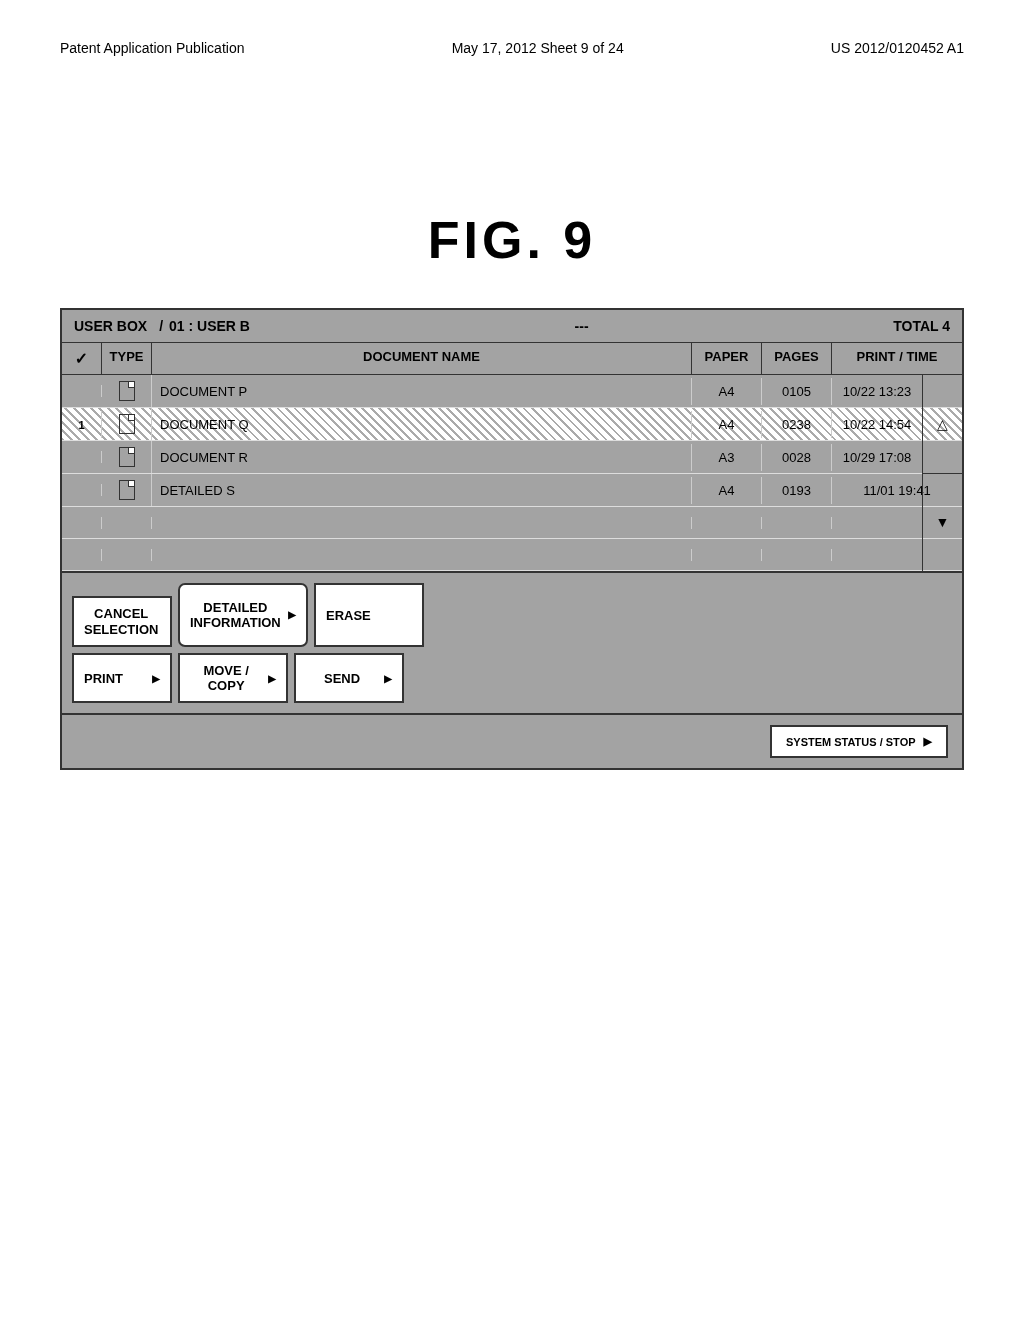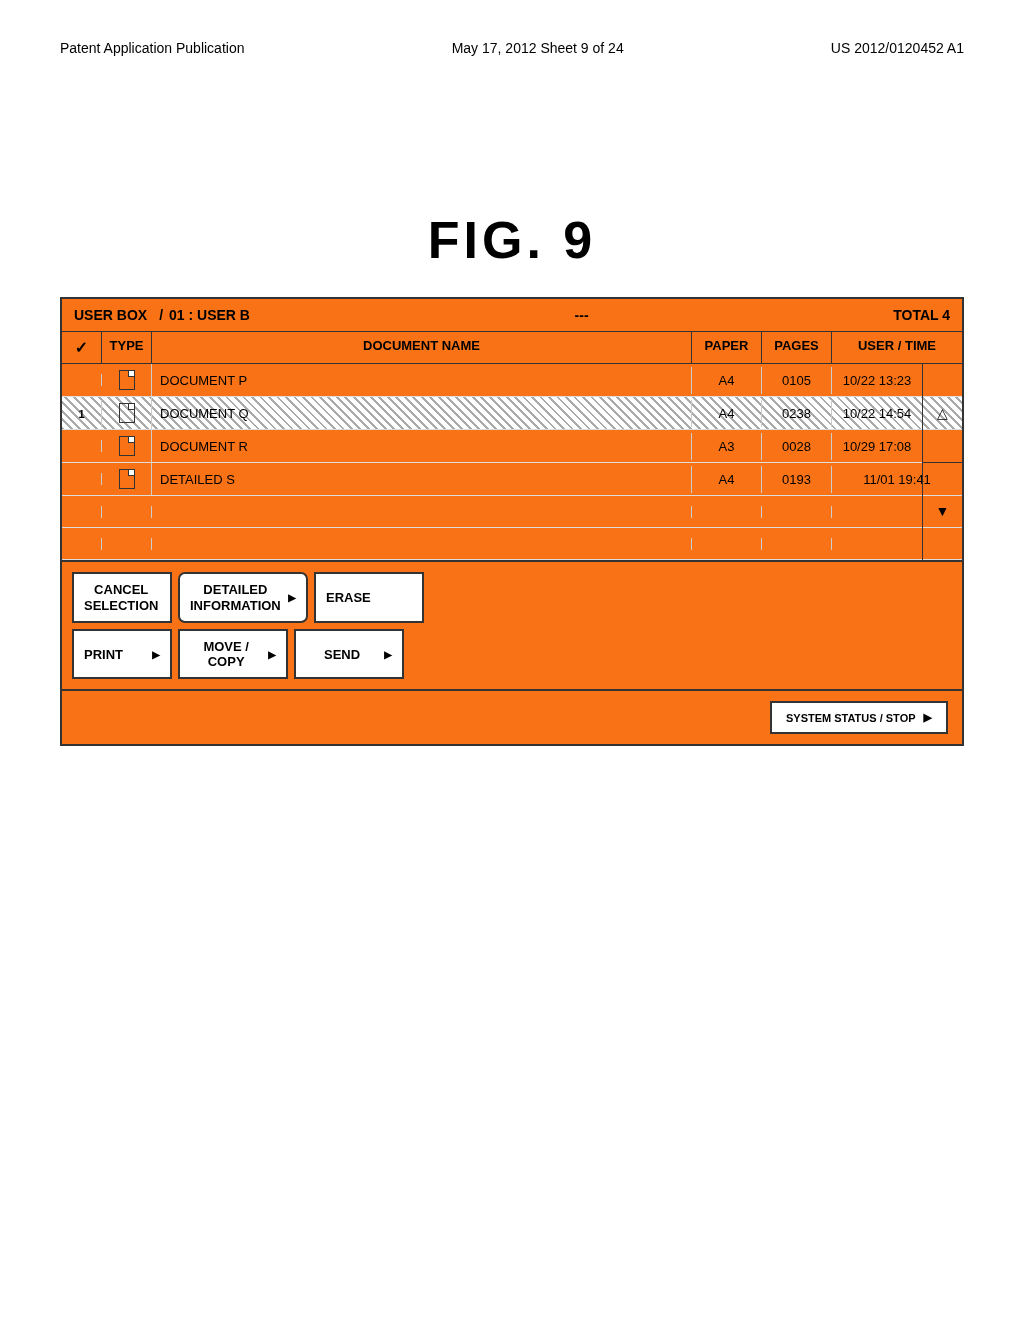--- a/index.html
+++ b/index.html
@@ -33,25 +33,25 @@
       text-align: center;
       font-size: 52px;
       font-weight: bold;
       letter-spacing: 4px;
       color: #000000;
     }
 
     
     .ui-panel {
       position: absolute;
-      top: 297px;
+      top: 308px;
       left: 60px;
       right: 60px;
       border: 2px solid #333;
-      background: #f97316;
+      background: #a3a3a3;
     }
 
     
     .top-bar {
       display: flex;
       align-items: center;
       padding: 8px 12px;
       border-bottom: 1px solid #333;
       font-size: 14px;
       font-weight: bold;
@@ -172,21 +172,21 @@
       display: flex;
       align-items: center;
       justify-content: space-between;
       min-height: 44px;
     }
     .action-btn .arrow {
       font-size: 10px;
       margin-left: 6px;
     }
 
-    .btn-cancel-sel { width: 100px; line-height: 1.2; }
+    .btn-cancel-sel { width: 100px; line-height: 1.2; margin-top: 13px; }
     .btn-detailed   { width: 130px; line-height: 1.2; border-radius: 7px; }
     .btn-erase      { width: 110px; text-align: center; }
     .btn-print      { width: 100px; }
     .btn-move-copy  { width: 110px; }
     .btn-send       { width: 110px; padding-left: 28px; }
 
     
     .bottom-row {
       display: flex;
       justify-content: flex-end;
@@ -254,21 +254,21 @@
   </div>
 
   <div class="col-headers">
     <div class="col-header col-header-check">
       <span>✓</span>
     </div>
     <div class="col-header">TYPE</div>
     <div class="col-header">DOCUMENT  NAME</div>
     <div class="col-header">PAPER</div>
     <div class="col-header">PAGES</div>
-    <div class="col-header">USER / TIME</div>
+    <div class="col-header">PRINT / TIME</div>
   </div>
 
   <div class="doc-list">
 
     <div id="doc-rows-container">
         <div class="doc-row">
           <div class="doc-cell"></div>
           <div class="doc-cell"><span class="doc-icon"></span></div>
           <div class="doc-cell name">DOCUMENT  P</div>
           <div class="doc-cell">A4</div>

